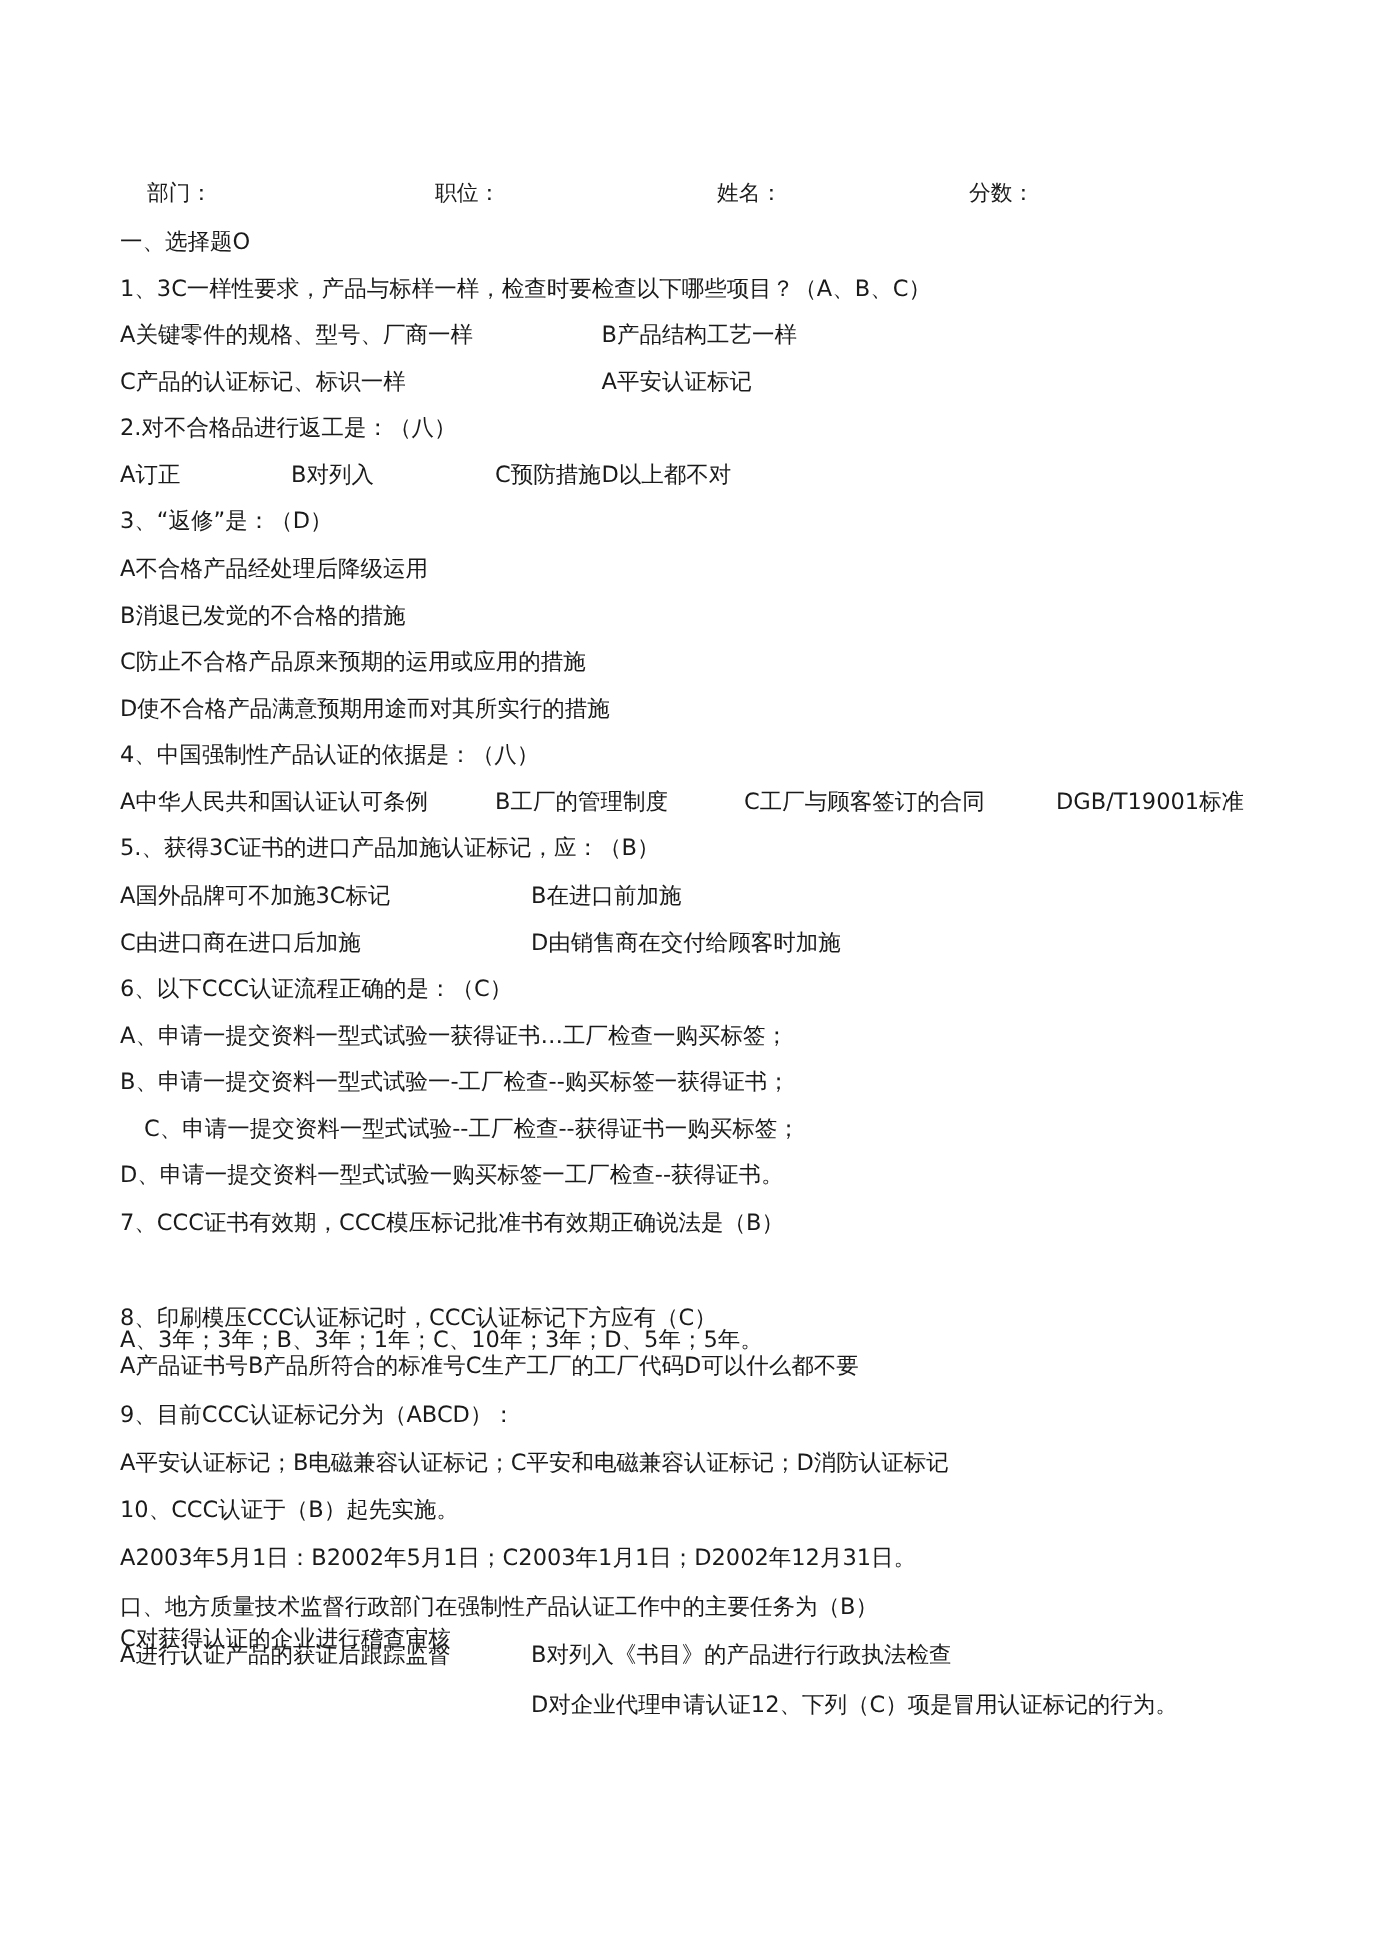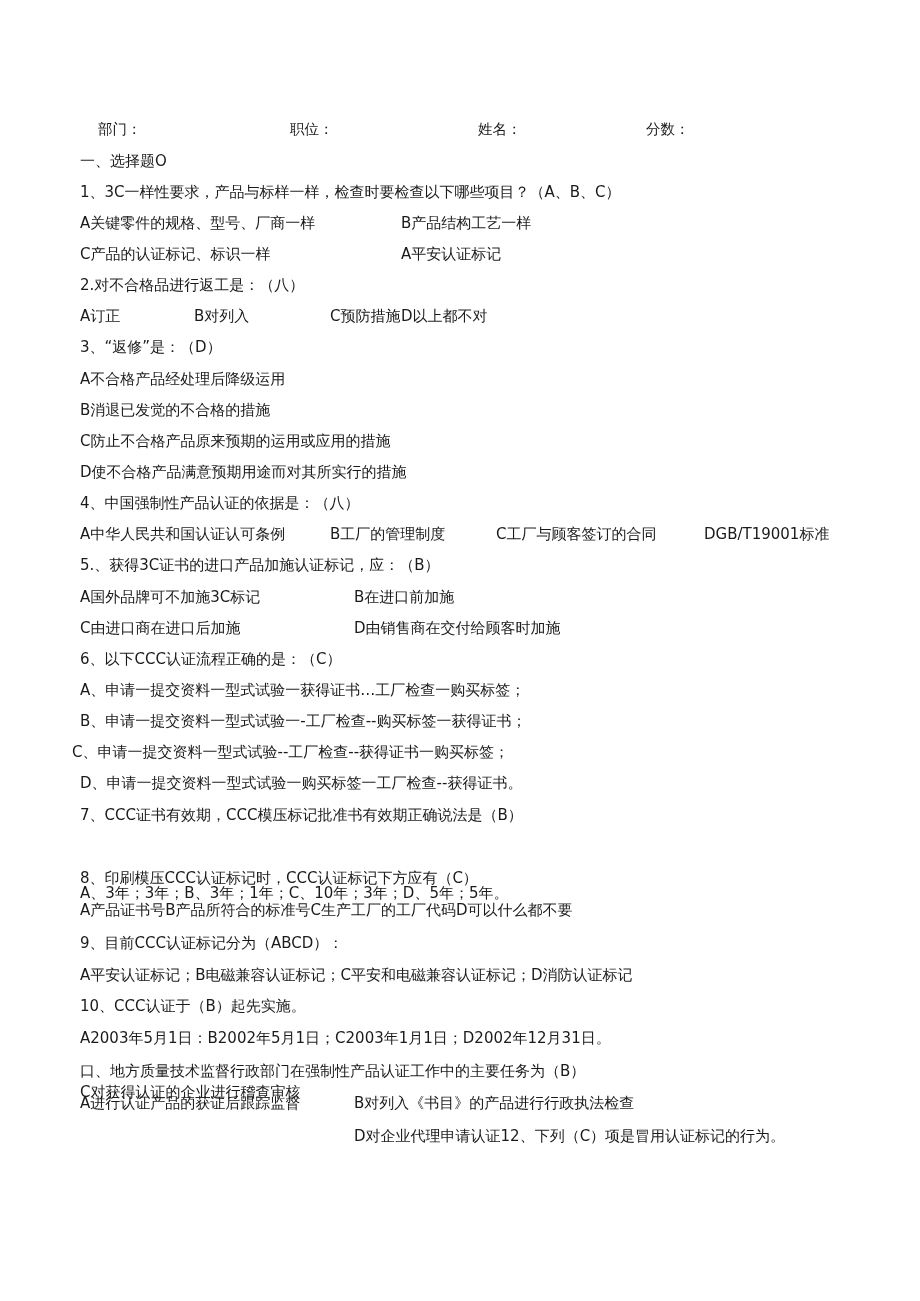--- a/index.html
+++ b/index.html
@@ -46,21 +46,21 @@
 
   <div class="line" style="left:80px;top:556px">5.、获得3C证书的进口产品加施认证标记，应：（B）</div>
   <div class="line" style="left:80px;top:588px">A国外品牌可不加施3C标记</div>
   <div class="line" style="left:354px;top:588px">B在进口前加施</div>
   <div class="line" style="left:80px;top:619px">C由进口商在进口后加施</div>
   <div class="line" style="left:354px;top:619px">D由销售商在交付给顾客时加施</div>
 
   <div class="line" style="left:80px;top:650px">6、以下CCC认证流程正确的是：（C）</div>
   <div class="line" style="left:80px;top:681px">A、申请一提交资料一型式试验一获得证书…工厂检查一购买标签；</div>
   <div class="line" style="left:80px;top:712px">B、申请一提交资料一型式试验一-工厂检查--购买标签一获得证书；</div>
-  <div class="line" style="left:72px;top:743px">C、申请一提交资料一型式试验--工厂检查--获得证书一购买标签；</div>
+  <div class="line" style="left:96px;top:743px">C、申请一提交资料一型式试验--工厂检查--获得证书一购买标签；</div>
   <div class="line" style="left:80px;top:774px">D、申请一提交资料一型式试验一购买标签一工厂检查--获得证书。</div>
 
   <div class="line" style="left:80px;top:806px">7、CCC证书有效期，CCC模压标记批准书有效期正确说法是（B）</div>
   <div class="line" style="left:80px;top:884px">A、3年；3年；B、3年；1年；C、10年；3年；D、5年；5年。</div>
 
   <div class="line" style="left:80px;top:869px">8、印刷模压CCC认证标记时，CCC认证标记下方应有（C）</div>
   <div class="line" style="left:80px;top:901px">A产品证书号B产品所符合的标准号C生产工厂的工厂代码D可以什么都不要</div>
 
   <div class="line" style="left:80px;top:934px">9、目前CCC认证标记分为（ABCD）：</div>
   <div class="line" style="left:80px;top:966px">A平安认证标记；B电磁兼容认证标记；C平安和电磁兼容认证标记；D消防认证标记</div>

